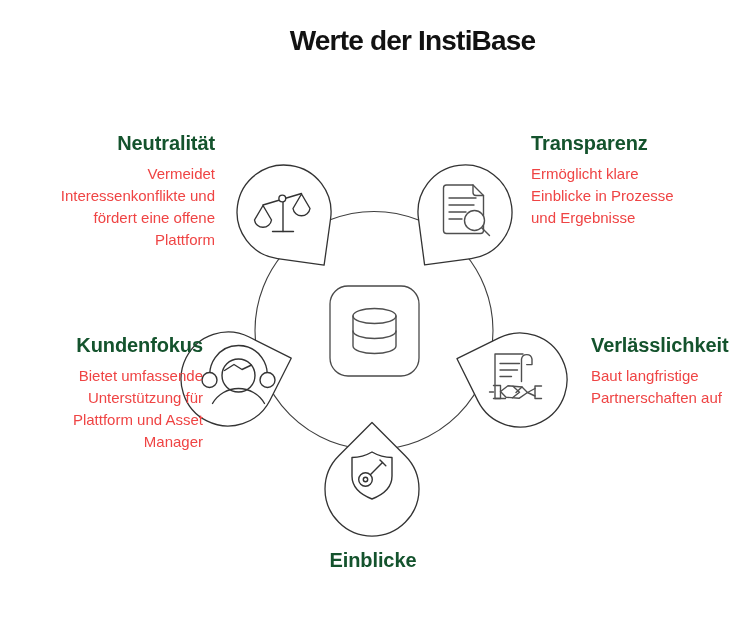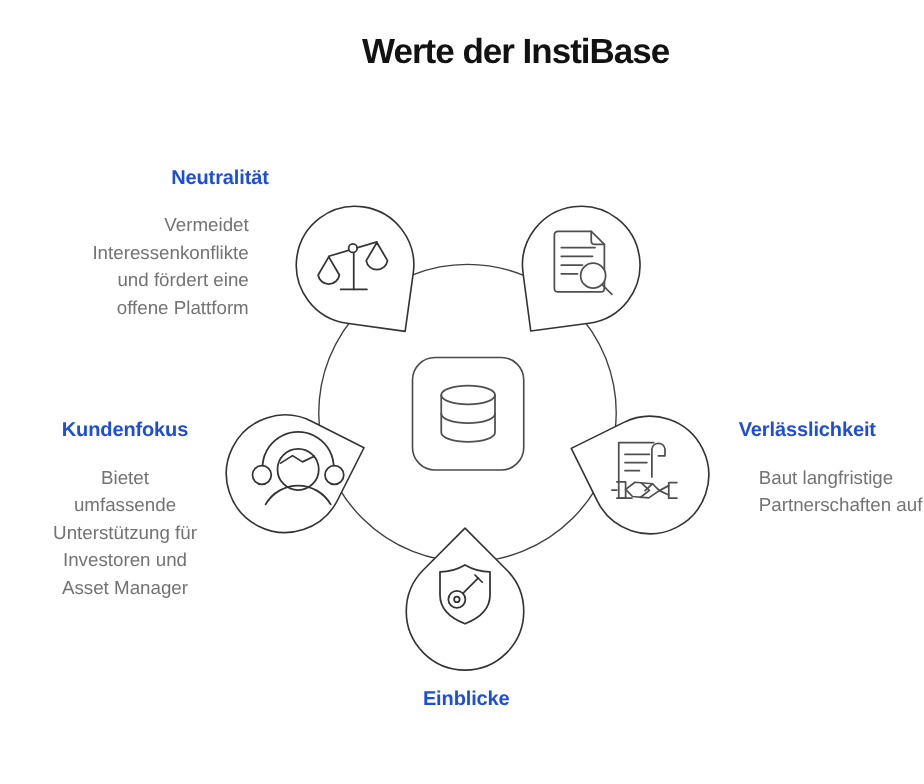--- a/index.html
+++ b/index.html
@@ -7,25 +7,25 @@
     position:relative;width:739px;height:627px;background:#ffffff;overflow:hidden;
     font-family:"Liberation Sans","DejaVu Sans",sans-serif;color:#242424;padding-left:40px;
   }
   .page-title{
     position:absolute;top:24px;left:46px;right:0;margin:0;
     text-align:center;font-size:28px;font-weight:700;letter-spacing:-0.8px;
     color:#121212;line-height:34px;
   }
   .diagram-svg{position:absolute;left:0;top:0;}
   .vblock{position:absolute;font-size:15px;line-height:22px;}
-  .vblock h3{margin:0 0 9px 0;font-size:16px;line-height:22px;font-weight:700;color:#1d4ed8;letter-spacing:-0.1px;}
-  .vblock p{margin:16px;color:#737373;}
+  .vblock h3{margin:0 0 9px 0;font-size:20px;line-height:22px;font-weight:700;color:#14532d;letter-spacing:-0.1px;}
+  .vblock p{margin:0;color:#ef4444;}
   .vb-tl{left:45px;top:132px;width:170px;text-align:right;}
   .vb-tr{left:531px;top:132px;width:160px;text-align:left;}
-  .vb-l{right:604px;top:334px;width:150px;text-align:center;}
+  .vb-l{right:576px;top:334px;width:150px;text-align:right;}
   .vb-r{left:591px;top:334px;width:170px;text-align:left;}
   .vb-b{left:293px;top:549px;width:160px;text-align:center;}
   .outline{fill:#ffffff;stroke:#333333;stroke-width:1.3;stroke-linejoin:round;}
   .ring{fill:none;stroke:#3f3f3f;stroke-width:1.1;}
   .icon-dark{fill:none;stroke:#333333;stroke-width:1.4;stroke-linecap:round;stroke-linejoin:round;}
   .icon-gray{fill:none;stroke:#4f4f4f;stroke-width:1.4;stroke-linecap:round;stroke-linejoin:round;}
   .wfill{fill:#ffffff;}
 </style>
 </head>
 <body>
@@ -103,24 +103,28 @@
       <path d="M370.3,474.7 L382.5,462.5"></path>
       <path d="M385.8,465.8 L380,460"></path>
     </g>
   </svg>
 
   <div class="vblock vb-tl">
     <h3>Neutralität</h3>
     <p>Vermeidet Interessenkonflikte und fördert eine offene Plattform</p>
   </div>
 
+  <div class="vblock vb-tr">
+    <h3>Transparenz</h3>
+    <p>Ermöglicht klare Einblicke in Prozesse und Ergebnisse</p>
+  </div>
 
   <div class="vblock vb-l">
     <h3>Kundenfokus</h3>
-    <p>Bietet umfassende Unterstützung für Investoren und Asset Manager</p>
+    <p>Bietet umfassende Unterstützung für Plattform und Asset Manager</p>
   </div>
 
   <div class="vblock vb-r">
     <h3>Verlässlichkeit</h3>
     <p>Baut langfristige Partnerschaften auf</p>
   </div>
 
   <div class="vblock vb-b">
     <h3>Einblicke</h3>
   </div>

